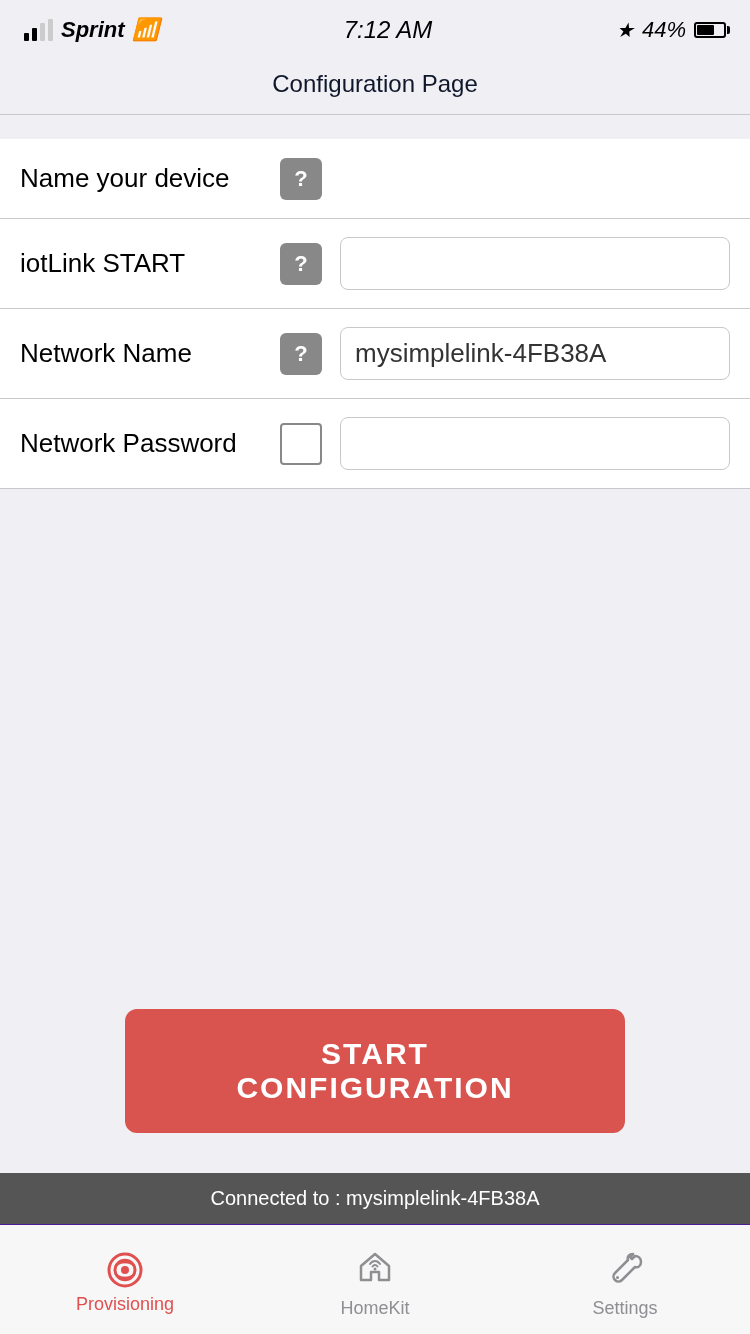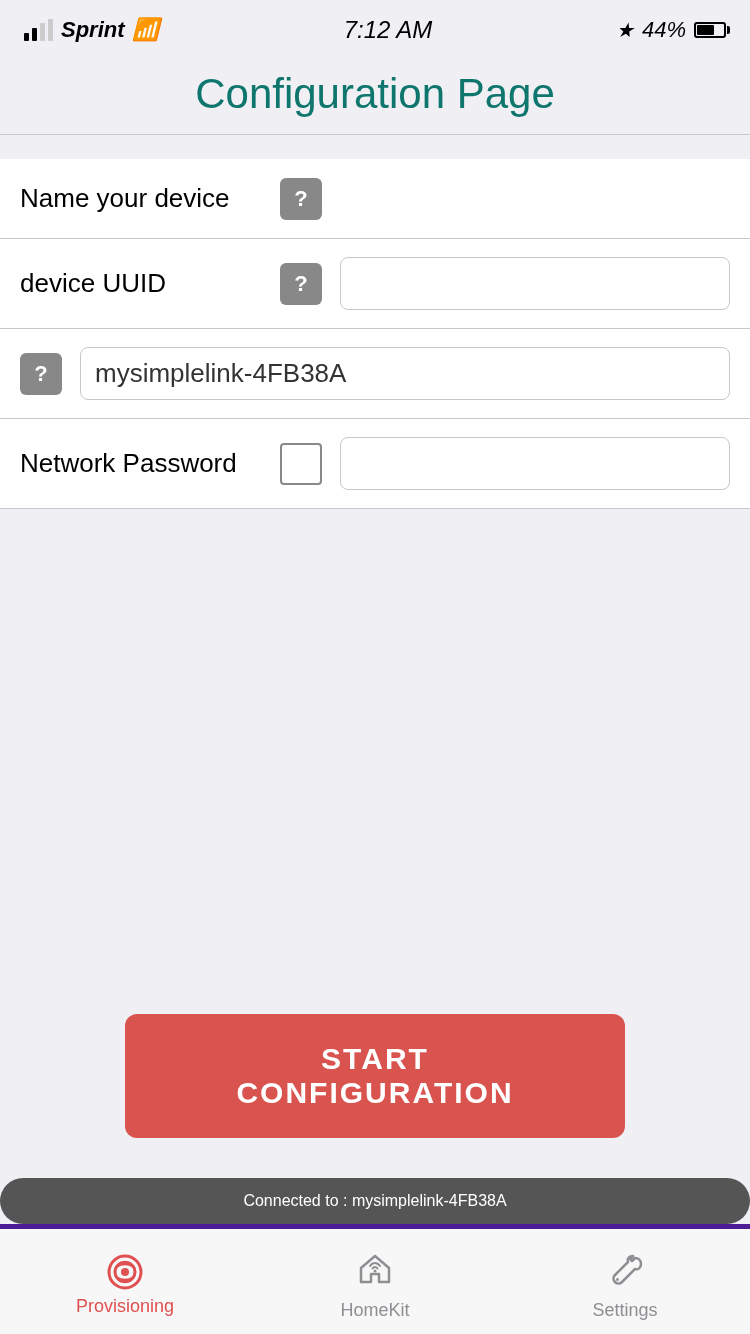--- a/index.html
+++ b/index.html
@@ -84,23 +84,23 @@
     }
 
     
     .page-title-bar {
       background: #efeff4;
       padding: 10px 0 16px 0;
       text-align: center;
       flex-shrink: 0;
     }
     .page-title {
-      font-size: 42px;
+      font-size: 24px;
       font-weight: 400;
-      color: #0f766e;
+      color: #0f172a;
     }
 
     
     .divider {
       height: 1px;
       background: #c8c7cc;
     }
 
     
     .form-area {
@@ -181,29 +181,28 @@
       cursor: pointer;
       width: 500px;
     }
 
     
     .connected-bar {
       background: #555;
       color: #fff;
       text-align: center;
       padding: 14px 20px;
-      font-size: 16px;
-      flex-shrink: 0;
-      border-radius: 23px;
+      font-size: 20px;
+      flex-shrink: 0;
     }
 
     
     .tab-bar {
       background: #f7f7f7;
-      border-top: 5px solid #4c1d95;
+      border-top: 1px solid #4c1d95;
       height: 110px;
       display: flex;
       align-items: stretch;
       flex-shrink: 0;
     }
     .tab-item {
       flex: 1;
       display: flex;
       flex-direction: column;
       align-items: center;
@@ -261,26 +260,27 @@
 <div class="divider"></div>
 
 <div class="form-area">
 
   <div class="form-row">
     <span class="form-label">Name your device</span>
     <div class="help-btn">?</div>
   </div>
 
   <div class="form-row">
-    <span class="form-label">device UUID</span>
+    <span class="form-label">iotLink START</span>
     <div class="help-btn">?</div>
     <input class="form-input" type="text" value="" style="">
   </div>
 
   <div class="form-row">
+    <span class="form-label">Network Name</span>
     <div class="help-btn">?</div>
     <input class="form-input" type="text" value="mysimplelink-4FB38A" style="">
   </div>
 
   <div class="form-row">
     <span class="form-label">Network Password</span>
     <div class="checkbox-btn"></div>
     <input class="form-input" type="password" value="" style="">
   </div>
 </div>

